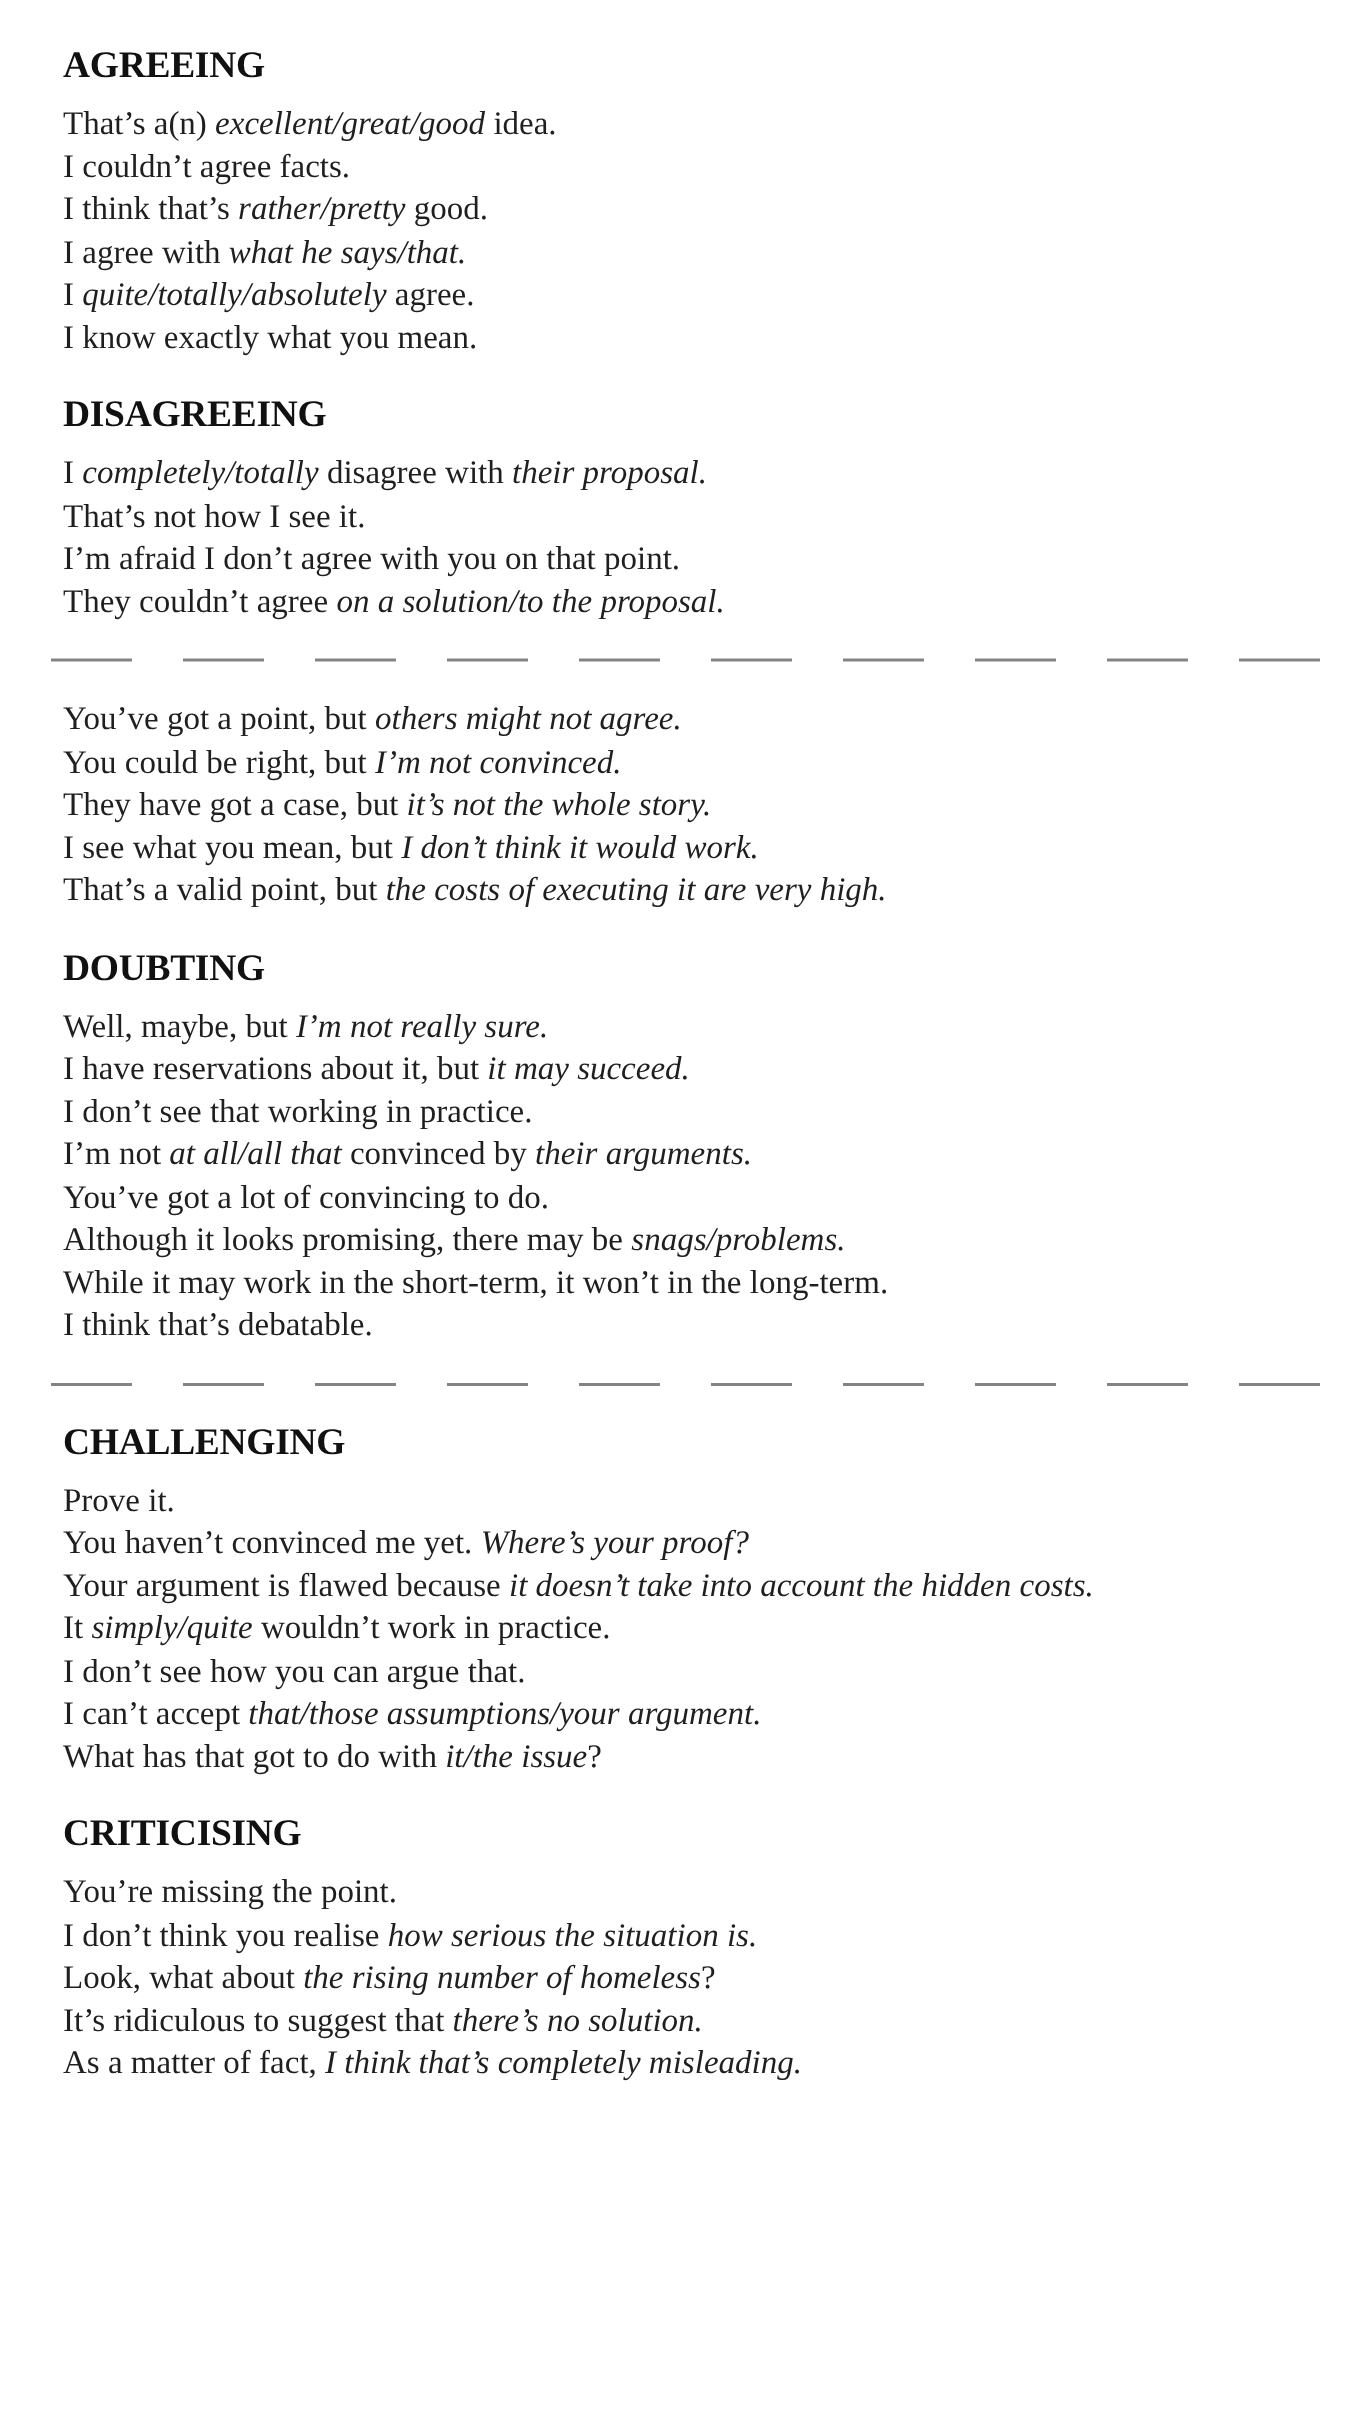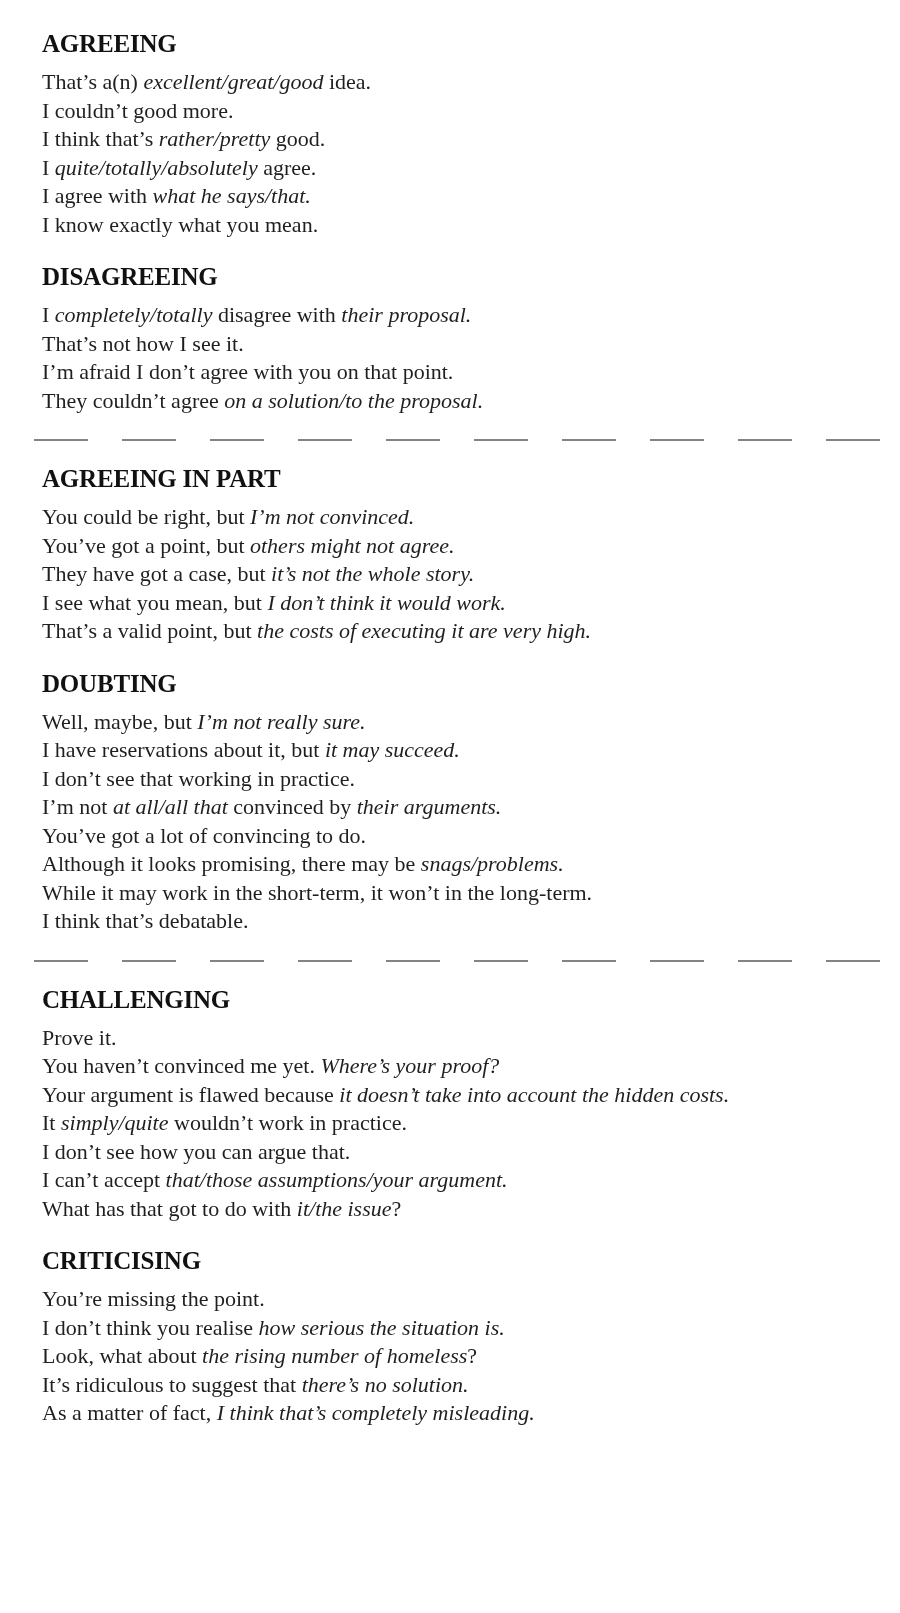--- a/index.html
+++ b/index.html
@@ -50,38 +50,37 @@
   }
 </style>
 </head>
 <body>
 
 <div class="page">
   <div>
       <section class="section">
         <h2 class="section-title">AGREEING</h2>
         <p class="phrase-line"><span>That’s a(n) </span><em>excellent/great/good</em><span> idea.</span></p>
-        <p class="phrase-line"><span>I couldn’t good more.</span></p>
+        <p class="phrase-line"><span>I couldn’t agree facts.</span></p>
         <p class="phrase-line"><span>I think that’s </span><em>rather/pretty</em><span> good.</span></p>
+        <p class="phrase-line"><span>I agree with </span><em>what he says/that.</em></p>
         <p class="phrase-line"><span>I </span><em>quite/totally/absolutely</em><span> agree.</span></p>
-        <p class="phrase-line"><span>I agree with </span><em>what he says/that.</em></p>
         <p class="phrase-line"><span>I know exactly what you mean.</span></p>
       </section>
       <section class="section">
         <h2 class="section-title">DISAGREEING</h2>
         <p class="phrase-line"><span>I </span><em>completely/totally</em><span> disagree with </span><em>their proposal.</em></p>
         <p class="phrase-line"><span>That’s not how I see it.</span></p>
         <p class="phrase-line"><span>I’m afraid I don’t agree with you on that point.</span></p>
         <p class="phrase-line"><span>They couldn’t agree </span><em>on a solution/to the proposal.</em></p>
       </section>
       <div class="divider"></div>
       <section class="section">
-        <h2 class="section-title">AGREEING IN PART</h2>
+        <p class="phrase-line"><span>You’ve got a point, but </span><em>others might not agree.</em></p>
         <p class="phrase-line"><span>You could be right, but </span><em>I’m not convinced.</em></p>
-        <p class="phrase-line"><span>You’ve got a point, but </span><em>others might not agree.</em></p>
         <p class="phrase-line"><span>They have got a case, but </span><em>it’s not the whole story.</em></p>
         <p class="phrase-line"><span>I see what you mean, but </span><em>I don’t think it would work.</em></p>
         <p class="phrase-line"><span>That’s a valid point, but </span><em>the costs of executing it are very high.</em></p>
       </section>
       <section class="section">
         <h2 class="section-title">DOUBTING</h2>
         <p class="phrase-line"><span>Well, maybe, but </span><em>I’m not really sure.</em></p>
         <p class="phrase-line"><span>I have reservations about it, but </span><em>it may succeed.</em></p>
         <p class="phrase-line"><span>I don’t see that working in practice.</span></p>
         <p class="phrase-line"><span>I’m not </span><em>at all/all that</em><span> convinced by </span><em>their arguments.</em></p>

